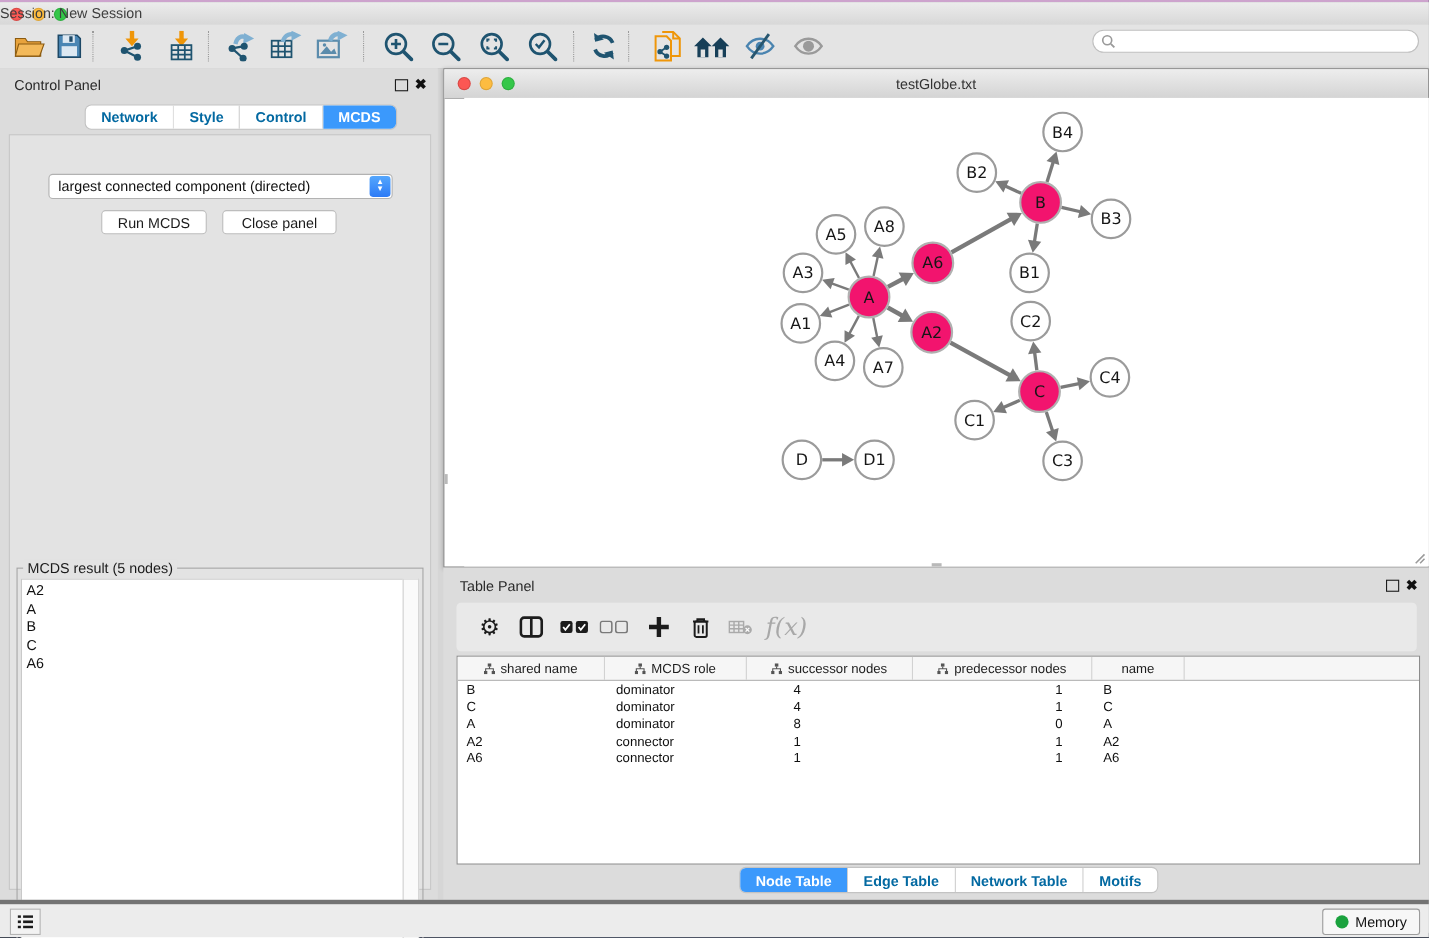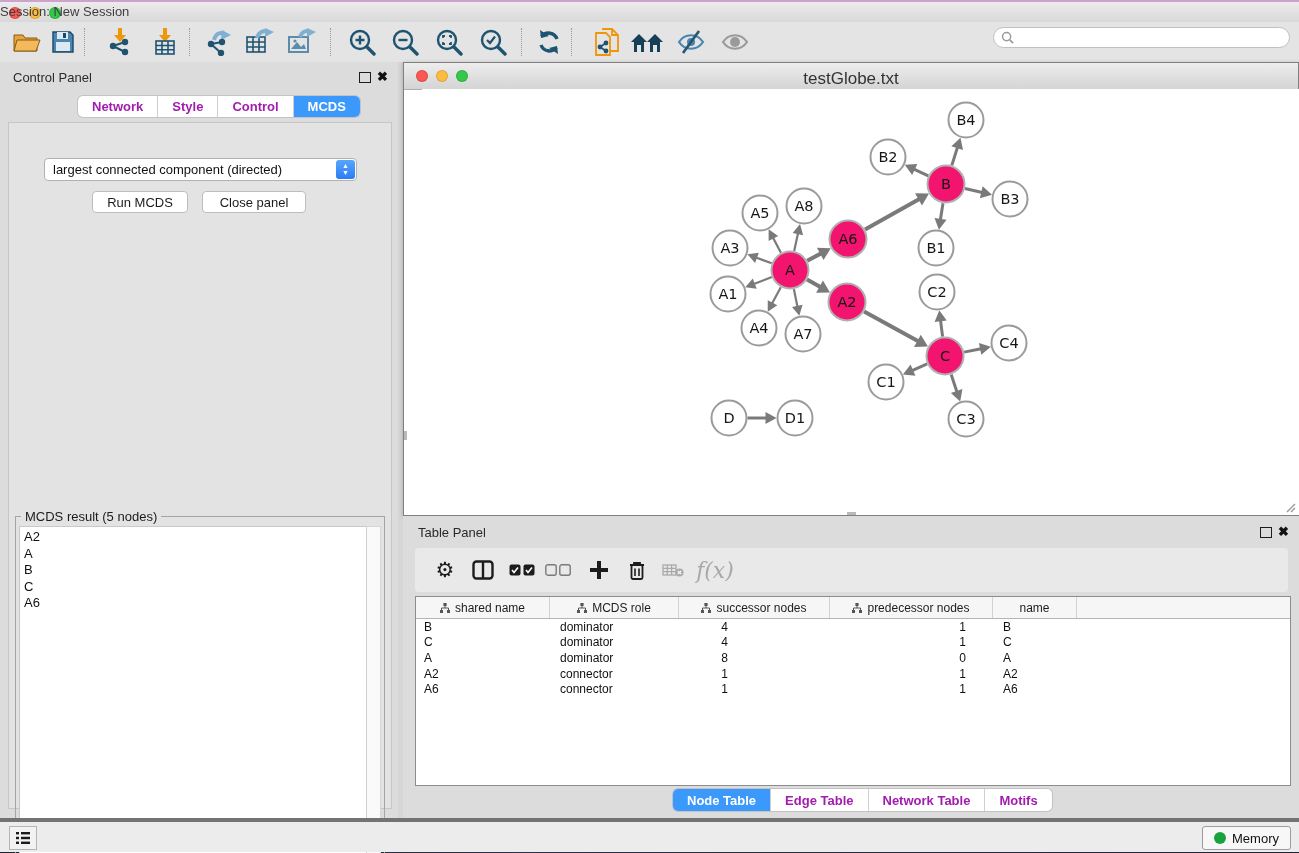--- a/index.html
+++ b/index.html
@@ -21,41 +21,41 @@
   .searchbox svg{flex:0 0 auto;}
   .searchbox input{border:none;outline:none;flex:1;font-size:12px;background:transparent;margin-left:4px;}
 
   
   .content{position:absolute;top:60px;left:0;width:1299px;height:756px;background:#d6d6d6;}
   .ctrl-panel{position:absolute;left:0;top:0;width:398px;height:756px;background:#dcdcdc;}
   .panel-head{position:absolute;top:8px;left:13px;font-size:13px;color:#2a2a2a;}
   .panel-float{position:absolute;top:10px;width:10px;height:9px;border:1.5px solid #1c1c1c;cursor:pointer;}
   .panel-close{position:absolute;top:7px;font-size:13px;font-weight:bold;color:#111;cursor:pointer;}
   .seg-row{position:absolute;top:34px;left:78px;height:21px;display:flex;box-shadow:0 0 0 1px #c3c3c3;border-radius:5px;background:#fff;}
-  .seg{padding:0 14px;font-size:13px;font-weight:600;color:#a21caf;display:flex;align-items:center;border-right:1px solid #cfcfcf;cursor:pointer;}
+  .seg{padding:0 14px;font-size:13px;font-weight:600;color:#0369a1;display:flex;align-items:center;border-right:1px solid #cfcfcf;cursor:pointer;}
   .seg:first-child{border-radius:5px 0 0 5px;}
   .seg:last-child{border-right:none;border-radius:0 5px 5px 0;}
   .seg.active{background:#3b99fc;color:#fff;}
   .ctrl-inner{position:absolute;left:8px;top:60px;width:382px;height:685px;background:#e3e3e3;border:1px solid #c6c6c6;}
   .opt-label{position:absolute;top:13px;width:100%;text-align:center;font-size:13px;color:#1b1b1b;}
   .dropdown{position:absolute;top:35px;left:35px;width:313px;height:23px;background:#fff;border:1px solid #b2b2b2;border-radius:4px;display:flex;align-items:center;cursor:pointer;box-sizing:border-box;}
   .dropdown .val{flex:1;font-size:13px;color:#111;padding-left:8px;white-space:nowrap;overflow:hidden;}
   .dd-step{width:19px;height:19px;margin-right:1px;border-radius:3px;background:linear-gradient(#55a7fd,#2d7bf6);display:flex;flex-direction:column;align-items:center;justify-content:center;gap:1px;}
   .dd-step span{color:#fff;font-size:7px;line-height:6px;}
   .btn{position:absolute;height:22px;background:#fff;border:1px solid #bdbdbd;border-radius:4px;font-size:13px;color:#1b1b1b;display:flex;align-items:center;justify-content:center;cursor:pointer;box-sizing:border-box;}
   .groupbox{position:absolute;left:6px;top:393px;width:368px;height:346px;border:1px solid #a5a5a5;}
   .groupbox .legend{position:absolute;top:-8px;left:5px;background:#e3e3e3;padding:0 4px;font-size:13px;color:#1b1b1b;}
   .mcds-list{position:absolute;left:3px;top:9px;right:16px;bottom:3px;background:#fff;border:1px solid #c9c9c9;font-size:13px;color:#111;padding:2px 0 0 4px;line-height:16.5px;}
   .mcds-scroll{position:absolute;top:9px;right:3px;bottom:3px;width:13px;background:#fafafa;border:1px solid #d6d6d6;border-left:1px solid #cfcfcf;}
 
   
   .net-win{position:absolute;left:403px;top:0;width:896px;height:454px;background:#fff;border:1px solid #808080;box-sizing:border-box;box-shadow:0 1px 4px rgba(0,0,0,.25);}
   .net-title{position:absolute;top:0;left:0;right:0;height:26px;background:linear-gradient(#ededed,#d4d4d4);border-bottom:1px solid #aeaeae;}
   .net-title .tl{top:7px;}
-  .net-title .title{position:absolute;top:6px;width:100%;text-align:center;font-size:17px;color:#333;}
+  .net-title .title{position:absolute;top:6px;width:100%;text-align:center;font-size:13px;color:#333;}
   .net-canvas{position:absolute;left:1px;top:26px;width:892px;height:426px;background:#fff;margin-left:17px;}
   .resize-grip{position:absolute;right:2px;bottom:2px;width:12px;height:12px;}
   .div-tick-v{position:absolute;left:0;top:368px;width:3px;height:9px;background:#b9b9b9;}
   .div-tick-h{position:absolute;left:443px;bottom:0;width:9px;height:3px;background:#b9b9b9;}
 
   
   .table-panel{position:absolute;left:403px;top:454px;width:896px;height:302px;background:#dcdcdc;}
   .tp-toolbar{position:absolute;left:12px;top:32px;width:873px;height:44px;background:#e9e9e9;border-radius:4px;}
   .tp-ico{position:absolute;top:7px;width:32px;height:30px;display:flex;align-items:center;justify-content:center;cursor:pointer;}
   .tp-ico.disabled{cursor:default;}

